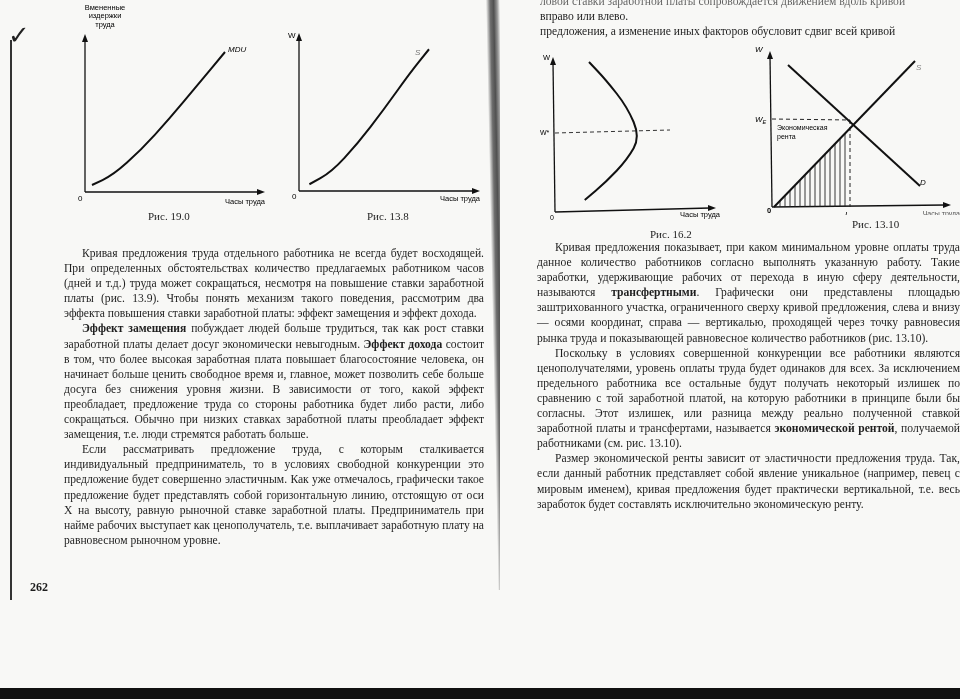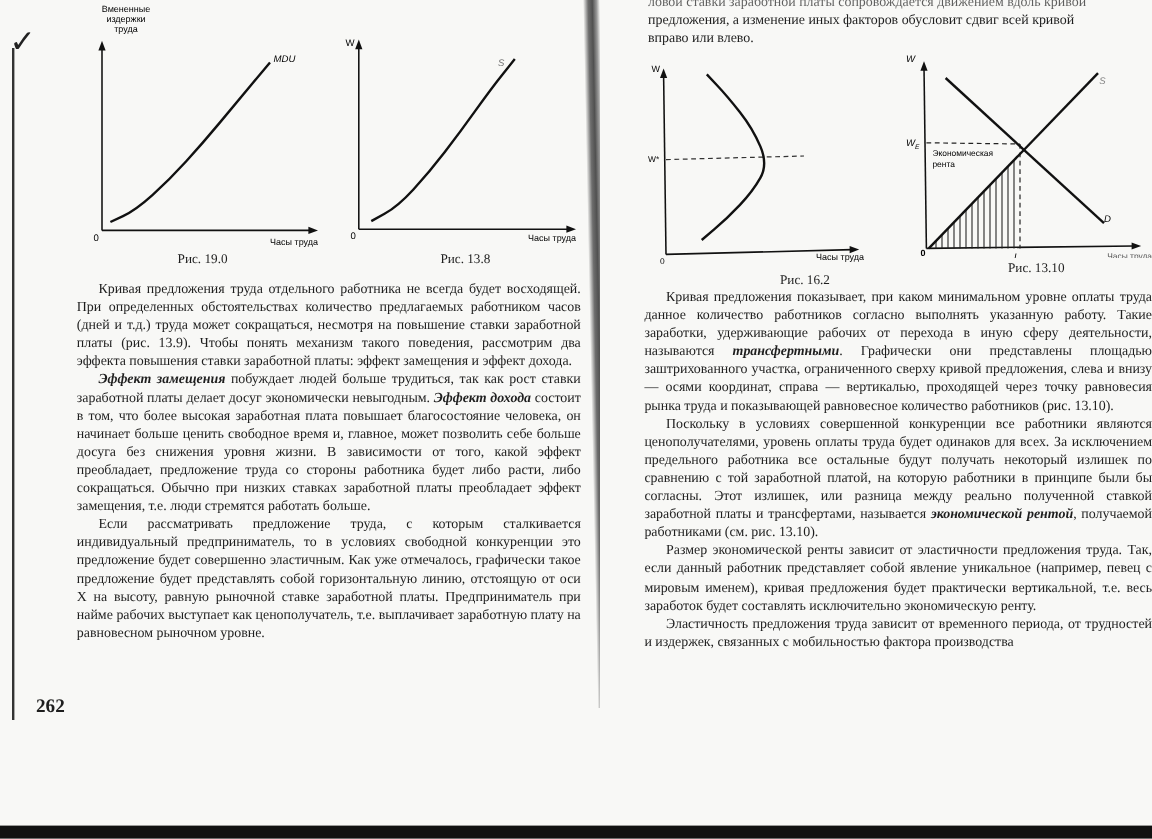--- a/index.html
+++ b/index.html
@@ -9,22 +9,22 @@
   .page-right { left:500px; width:460px; }
   .gutter { position:absolute; left:492px; top:0; width:14px; height:590px; background:linear-gradient(90deg, rgba(0,0,0,0) 0%, #555 30%, #333 55%, #888 80%, rgba(0,0,0,0) 100%); transform:skewX(1.2deg); opacity:0.85; }
   .bottom-bar { position:absolute; left:0; top:688px; width:960px; height:11px; background:#111; }
   .margin-line { position:absolute; left:10px; top:40px; width:2px; height:560px; background:#333; }
   .checkmark { position:absolute; left:8px; top:20px; font-size:26px; font-family:"DejaVu Sans", sans-serif; color:#222; }
   svg text { font-family:"Liberation Sans", sans-serif; }
   .fig { position:absolute; }
   .caption { position:absolute; font-size:11px; font-family:"Liberation Serif", serif; }
   .text { position:absolute; font-size:11.6px; line-height:15.1px; text-align:justify; }
   .text p { margin:0; text-indent:18px; }
-  .text b { font-style:italic; font-weight:bold; }
-  .page-num { position:absolute; left:30px; top:580px; font-size:16px; font-weight:bold; }
+  .text b { font-weight:bold; }
+  .page-num { position:absolute; left:30px; top:580px; font-size:12px; font-weight:bold; }
 </style>
 </head>
 <body>
 
 <div class="page page-left">
   <div class="margin-line"></div>
   <div class="checkmark">✓</div>
 
   <svg class="fig" style="left:60px;top:0px" width="220" height="225">
     <g>
@@ -49,36 +49,36 @@
     <polygon points="14,33 11,41 17,41" fill="#111"></polygon>
     <line x1="14" y1="191" x2="190" y2="191" stroke="#111" stroke-width="1.3"></line>
     <polygon points="195,191 187,188 187,194" fill="#111"></polygon>
     <path id="curve138" d="M24.4,184.25 Q24.4,184.25 35.45,178.175 Q46.5,172.1 59.5,157.925 Q72.5,143.75 85.5,126.875 Q98.5,110 111.5,91.775 Q124.5,73.55 134.25,61.4 L144,49.25" fill="none" stroke="#111" stroke-width="2"></path>
     <text x="130" y="55" font-size="8" font-style="italic" fill="#777">S</text>
     <text x="7" y="199" font-size="8">0</text>
     <text x="195" y="201" font-size="7.5" text-anchor="end">Часы труда</text>
   </svg>
   <div class="caption" style="left:367px;top:210px">Рис. 13.8</div>
 
-  <div class="text" style="left:64px;top:233px;width:420px">
+  <div class="text" style="left:64px;top:246px;width:420px">
     <p id="lp0"><span>Кривая предложения труда отдельного работника не всегда будет восходящей. При определенных обстоятельствах количество предлагаемых работником часов (дней и т.д.) труда может сокращаться, несмотря на повышение ставки заработной платы (рис. 13.9). Чтобы понять механизм такого поведения, рассмотрим два эффекта повышения ставки заработной платы: эффект замещения и эффект дохода.</span></p>
     <p id="lp1"><b>Эффект замещения</b><span> побуждает людей больше трудиться, так как рост ставки заработной платы делает досуг экономически невыгодным. </span><b>Эффект дохода</b><span> состоит в том, что более высокая заработная плата повышает благосостояние человека, он начинает больше ценить свободное время и, главное, может позволить себе больше досуга без снижения уровня жизни. В зависимости от того, какой эффект преобладает, предложение труда со стороны работника будет либо расти, либо сокращаться. Обычно при низких ставках заработной платы преобладает эффект замещения, т.е. люди стремятся работать больше.</span></p>
     <p id="lp2"><span>Если рассматривать предложение труда, с которым сталкивается индивидуальный предприниматель, то в условиях свободной конкуренции это предложение будет совершенно эластичным. Как уже отмечалось, графически такое предложение будет представлять собой горизонтальную линию, отстоящую от оси X на высоту, равную рыночной ставке заработной платы. Предприниматель при найме рабочих выступает как ценополучатель, т.е. выплачивает заработную плату на равновесном рыночном уровне.</span></p>
   </div>
 
   <div class="page-num">262</div>
 </div>
 
 <div class="gutter"></div>
 
 <div class="page page-right">
   <div class="text" style="left:40px;top:-6px;width:420px;white-space:nowrap;overflow:hidden">
     <div style="opacity:0.7">ловой ставки заработной платы сопровождается движением вдоль кривой</div>
+    <div>вправо или влево.</div>
     <div>предложения, а изменение иных факторов обусловит сдвиг всей кривой</div>
-    <div>вправо или влево.</div>
   </div>
 
   <svg class="fig" style="left:40px;top:50px" width="180" height="170">
     <text x="3" y="10" font-size="7.5">W</text>
     <line x1="15" y1="162" x2="13" y2="12" stroke="#111" stroke-width="1.3"></line>
     <polygon points="13,7 10,15 16,15" fill="#111"></polygon>
     <line x1="15" y1="162" x2="170" y2="158" stroke="#111" stroke-width="1.3"></line>
     <polygon points="176,158 168,155 168,161" fill="#111"></polygon>
     <line x1="15" y1="83" x2="130" y2="80" stroke="#333" stroke-width="1" stroke-dasharray="4,3"></line>
     <text x="0" y="85" font-size="7">W*</text>
@@ -116,23 +116,22 @@
     <line x1="48" y1="25" x2="180" y2="146" stroke="#111" stroke-width="2"></line>
     <text x="15" y="82" font-size="8" font-style="italic"><tspan>W</tspan><tspan font-size="5.5" dy="2">E</tspan></text>
     <text x="37" y="90" font-size="7">Экономическая</text>
     <text x="37" y="99" font-size="7">рента</text>
     <text x="176" y="30" font-size="8" font-style="italic" fill="#888">S</text>
     <text x="180" y="145" font-size="8" font-style="italic">D</text>
     <text x="27" y="173" font-size="7.5" font-weight="bold">0</text>
     <text x="105" y="177" font-size="8" font-style="italic"><tspan>L</tspan><tspan font-size="5.5" dy="2">E</tspan></text>
     <text x="220" y="176" font-size="7" text-anchor="end" fill="#555">Часы труда</text>
   </svg>
-  <div class="caption" style="left:340px;top:218px">Рис. 13.10</div>
+  <div class="caption" style="left:352px;top:218px">Рис. 13.10</div>
 
   <div class="text" style="left:37px;top:240px;width:423px;white-space:normal">
     <p id="rp0"><span>Кривая предложения показывает, при каком минимальном уровне оплаты труда данное количество работников согласно выполнять указанную работу. Такие заработки, удерживающие рабочих от перехода в иную сферу деятельности, называются </span><b>трансфертными</b><span>. Графически они представлены площадью заштрихованного участка, ограниченного сверху кривой предложения, слева и внизу — осями координат, справа — вертикалью, проходящей через точку равновесия рынка труда и показывающей равновесное количество работников (рис. 13.10).</span></p>
     <p id="rp1"><span>Поскольку в условиях совершенной конкуренции все работники являются ценополучателями, уровень оплаты труда будет одинаков для всех. За исключением предельного работника все остальные будут получать некоторый излишек по сравнению с той заработной платой, на которую работники в принципе были бы согласны. Этот излишек, или разница между реально полученной ставкой заработной платы и трансфертами, называется </span><b>экономической рентой</b><span>, получаемой работниками (см. рис. 13.10).</span></p>
     <p id="rp2"><span>Размер экономической ренты зависит от эластичности предложения труда. Так, если данный работник представляет собой явление уникальное (например, певец с мировым именем), кривая предложения будет практически вертикальной, т.е. весь заработок будет составлять исключительно экономическую ренту.</span></p>
-    <p id="rp3"><span>Эластичность предложения труда зависит от временного периода, от трудностей и издержек, связанных с мобильностью фактора производства</span></p>
   </div>
 </div>
 
 <div class="bottom-bar"></div>
 
 </body></html>

